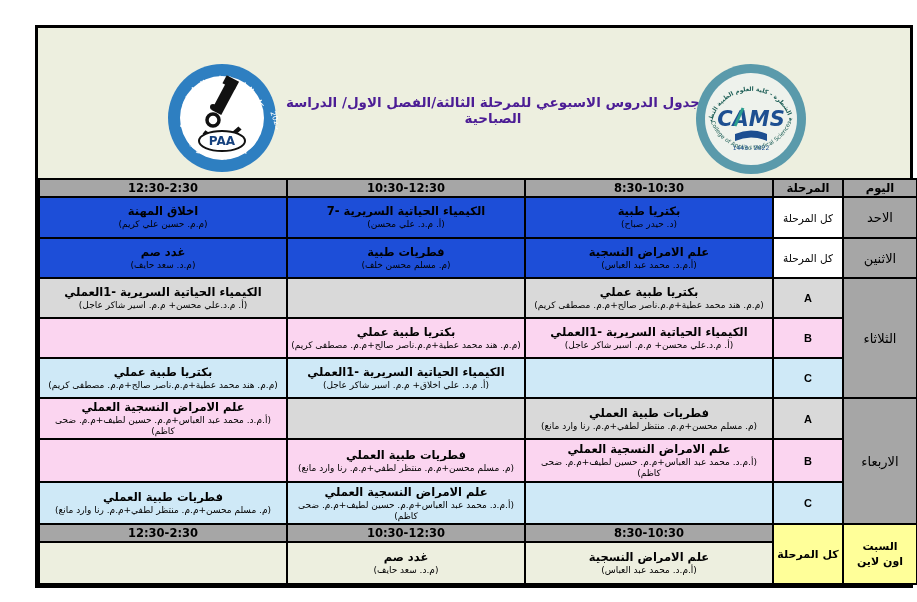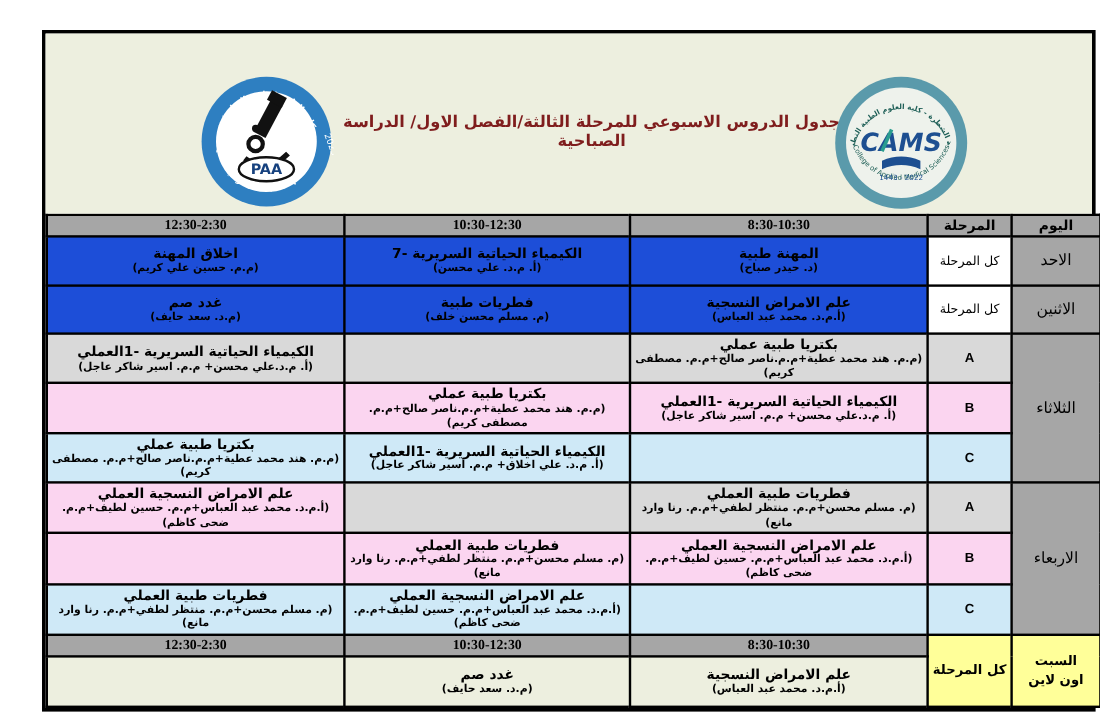--- a/index.html
+++ b/index.html
@@ -23,21 +23,21 @@
     height: 150px;
     background: #edefdf;
   }
   .band-title {
     position: absolute;
     left: 240px; top: 66px;
     width: 430px;
     text-align: center;
     font-size: 13.5px;
     font-weight: bold;
-    color: #7f1d1d;
+    color: #4c1d95;
     direction: rtl;
   }
   .logo { position: absolute; }
   .logo-left  { left: 128px; top: 34px; }
   .logo-right { left: 656px; top: 34px; }
   
   table.sched {
     border-collapse: collapse;
     table-layout: fixed;
     width: 100%;
@@ -45,31 +45,31 @@
   }
   table.sched td {
     border: 2px solid #000;
     text-align: center;
     vertical-align: middle;
     padding: 1px 3px;
     background: #1d4ed8;
     color: #000;
   }
   .hdr      { background: #a6a6a6 !important; font-weight: bold; font-size: 11.5px; }
-  .timehdr  { direction: ltr; font-family: Liberation Serif, serif; }
+  .timehdr  { direction: ltr; }
   .daycell  { background: #a6a6a6 !important; font-weight: normal; font-size: 13px; }
   .allcell  { background: #ffffff !important; font-size: 10.5px; }
   .ga       { background: #d9d9d9 !important; }
   .gb       { background: #fbd5f0 !important; }
   .gc       { background: #cfe9f7 !important; }
   .ivory    { background: #edefdf !important; }
   .yellow   { background: #ffff99 !important; font-weight: bold; font-size: 11px; }
   .grp      { font-weight: bold; font-size: 11px; font-family: "Liberation Sans", sans-serif; }
   .lesson-title    { font-size: 11.5px; font-weight: bold; line-height: 1.3; }
-  .lesson-teachers { font-size: 9px;  font-weight: bold; line-height: 1.25; }
+  .lesson-teachers { font-size: 9px;  font-weight: normal; line-height: 1.25; }
   .r18 { height: 18px; } .r40 { height: 40px; } .r41 { height: 41px; }
   .r42 { height: 42px; } .r43 { height: 43px; }
   .day2line div { line-height: 1.45; }
 </style>
 </head>
 <body>
 
 <div class="sheet">
 
   <div class="band">
@@ -141,21 +141,21 @@
       <td class="hdr">المرحلة</td>
       <td class="hdr timehdr">8:30-10:30</td>
       <td class="hdr timehdr">10:30-12:30</td>
       <td class="hdr timehdr">12:30-2:30</td>
     </tr>
 
     <tr class="r41">
       <td class="daycell">الاحد</td>
       <td class="allcell">كل المرحلة</td>
       <td>
-        <div class="lesson-title">المهنة طبية</div>
+        <div class="lesson-title">بكتريا طبية</div>
         <div class="lesson-teachers">(د. حيدر صباح)</div>
       </td>
       <td>
         <div class="lesson-title">الكيمياء الحياتية السريرية -7</div>
         <div class="lesson-teachers">(أ. م.د. علي محسن)</div>
       </td>
       <td>
         <div class="lesson-title">اخلاق المهنة</div>
         <div class="lesson-teachers">(م.م. حسين علي كريم)</div>
       </td>

